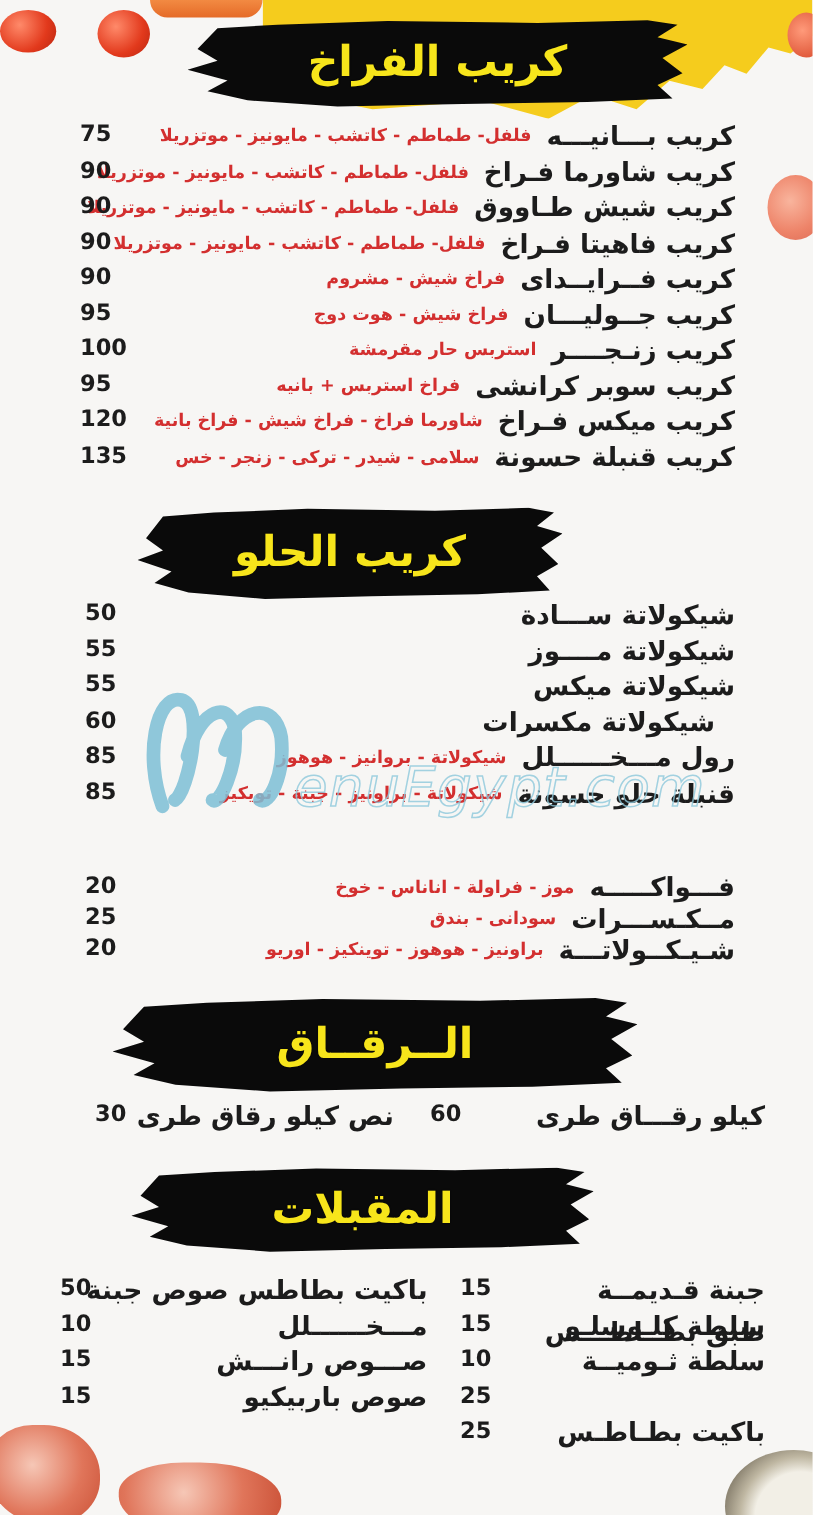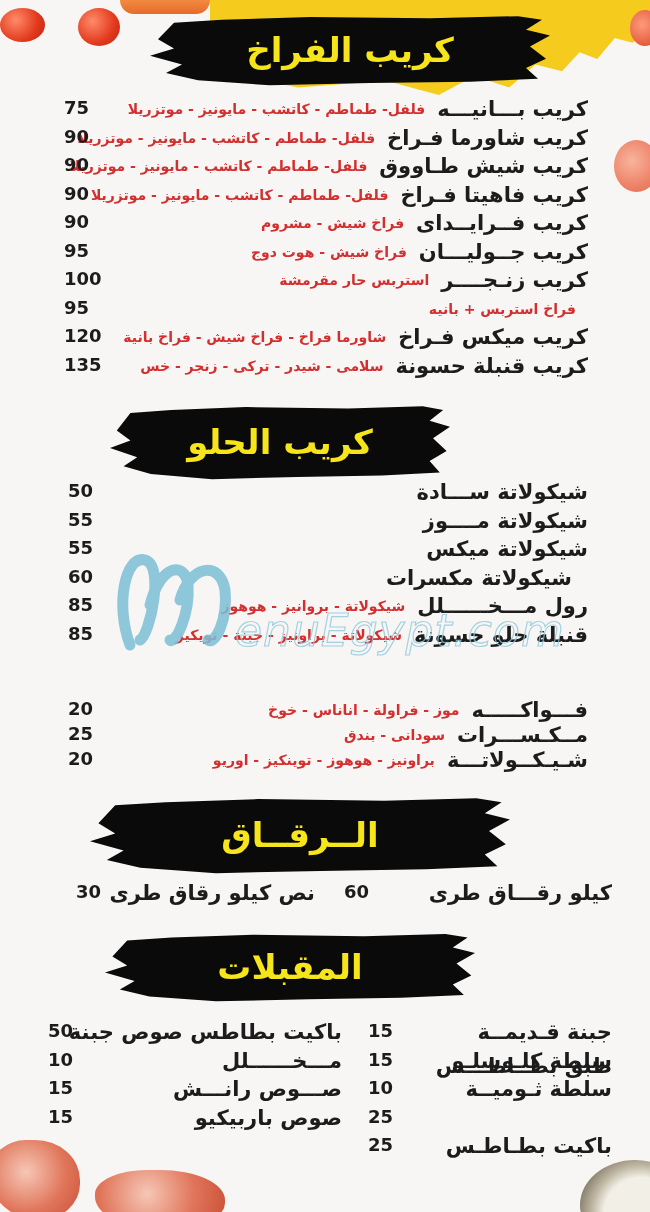--- a/index.html
+++ b/index.html
@@ -110,20 +110,21 @@
         <span class="item-name">كريب جــوليـــان</span>
         <span class="item-desc">فراخ شيش - هوت دوج</span>
       </div>
       <div class="price" style="left: 64px; top: 239.5px;">95</div>
       <div class="cell" style="right: 62px; top: 267px;">
         <span class="item-name">كريب زنـجــــر</span>
         <span class="item-desc">استربس حار مقرمشة</span>
       </div>
       <div class="price" style="left: 64px; top: 268px;">100</div>
       <div class="cell" style="right: 62px; top: 295.5px;">
+        <span class="item-name">كريب سوبر كرانشى</span>
         <span class="item-desc">فراخ استربس + بانيه</span>
       </div>
       <div class="price" style="left: 64px; top: 296.5px;">95</div>
       <div class="cell" style="right: 62px; top: 324px;">
         <span class="item-name">كريب ميكس فـراخ</span>
         <span class="item-desc">شاورما فراخ - فراخ شيش - فراخ بانية</span>
       </div>
       <div class="price" style="left: 64px; top: 325px;">120</div>
       <div class="cell" style="right: 62px; top: 352.5px;">
         <span class="item-name">كريب قنبلة حسونة</span>

